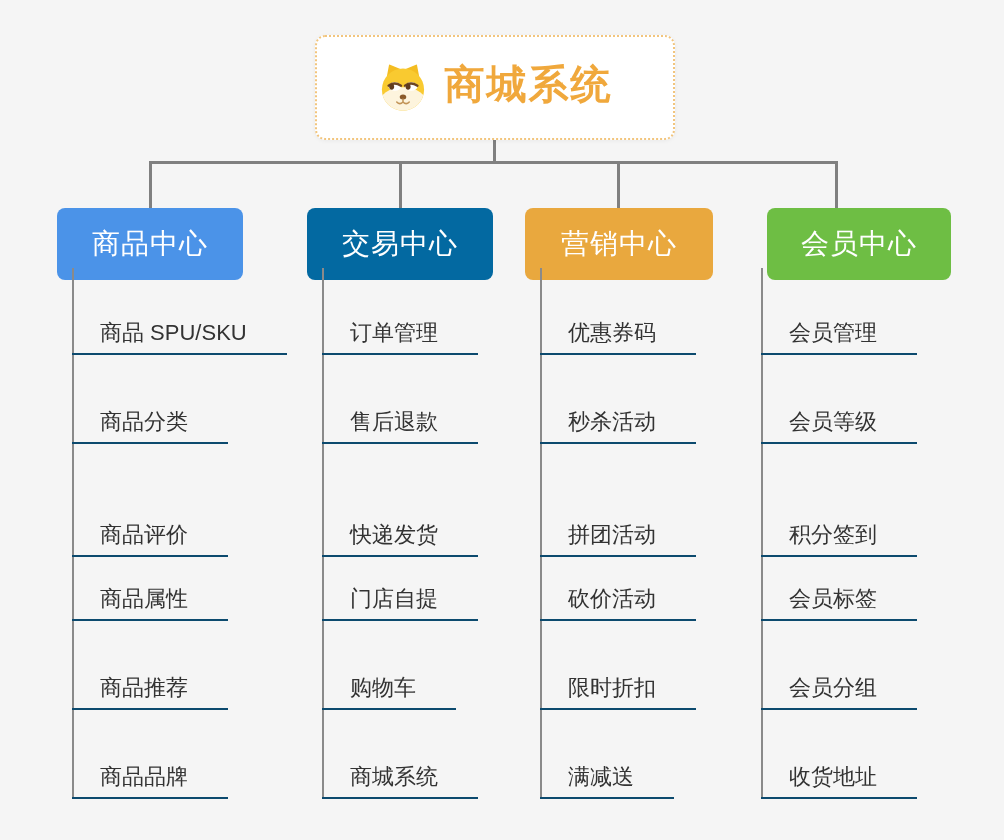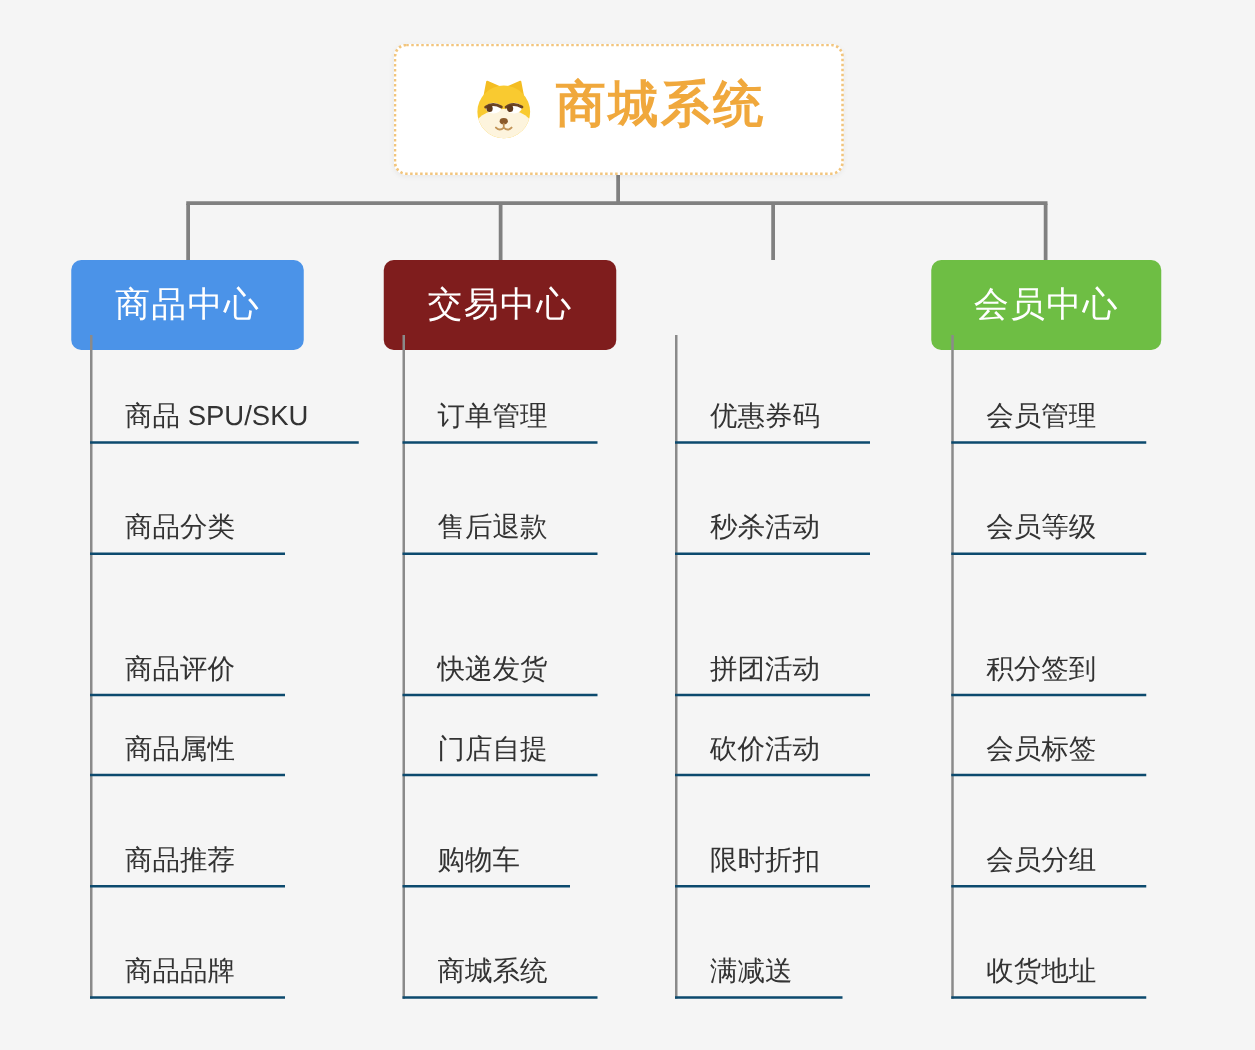--- a/index.html
+++ b/index.html
@@ -103,22 +103,23 @@
         <ellipse cx="32" cy="43.5" rx="4.2" ry="3.2" fill="#8a5a2a"></ellipse>
         <path d="M32 46 L32 49" stroke="#b98a4e" stroke-width="1.8" stroke-linecap="round"></path>
 
         <path d="M24 50 Q28 54 32 50 Q36 54 40 50" fill="none" stroke="#c29457" stroke-width="2" stroke-linecap="round"></path>
       </svg>
     </span>
     <span class="root-title">商城系统</span>
   </div>
 
   <div class="branch-box b1" style="background-color: rgb(75, 147, 232);">商品中心</div>
-  <div class="branch-box b2" style="background-color: #7f1d1d;">交易中心</div>
-  <div class="branch-box b4" style="background-color: rgb(110, 190, 68);">会员中心</div>
+  <div class="branch-box b2" style="background-color: #0369a1;">交易中心</div>
+  <div class="branch-box b3" style="background-color: rgb(233, 168, 62);">营销中心</div>
+  <div class="branch-box b4" style="background-color: rgb(110, 190, 68); margin-left: 22px;">会员中心</div>
 
   <div class="column c1">
     <div class="trunk"></div>
     <div class="leaf r1">商品 SPU/SKU</div>
     <div class="leaf r2">商品分类</div>
     <div class="leaf r3">商品评价</div>
     <div class="leaf r4">商品属性</div>
     <div class="leaf r5">商品推荐</div>
     <div class="leaf r6">商品品牌</div>
   </div>

